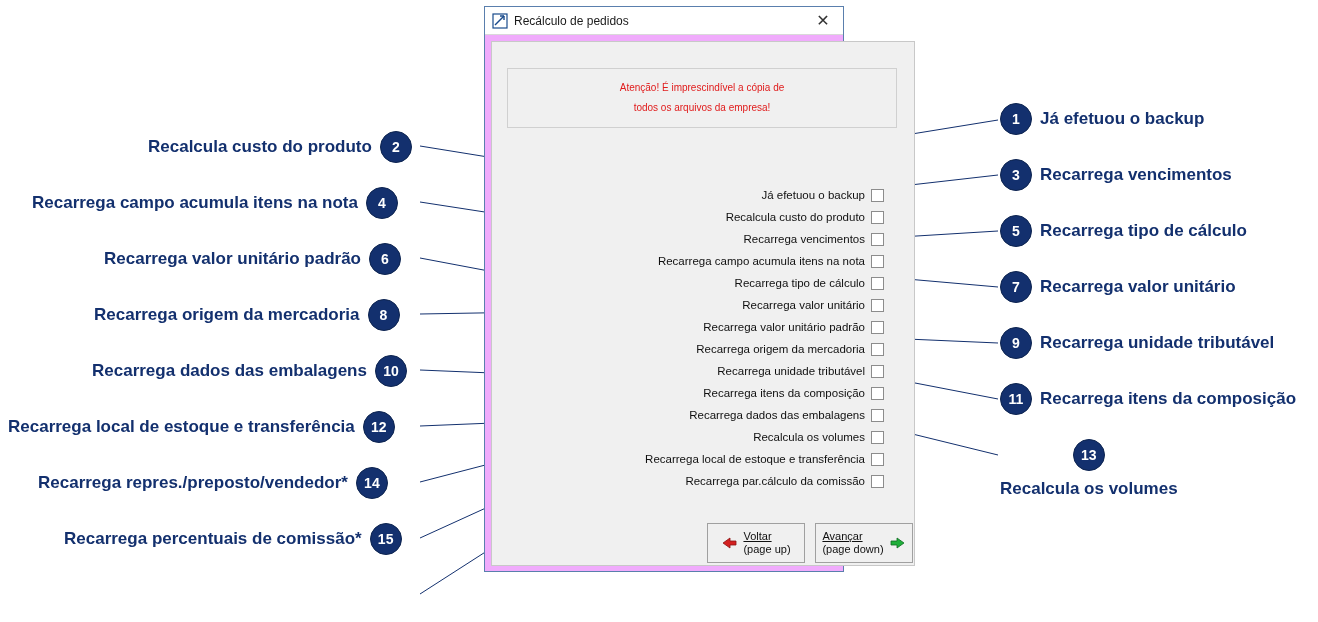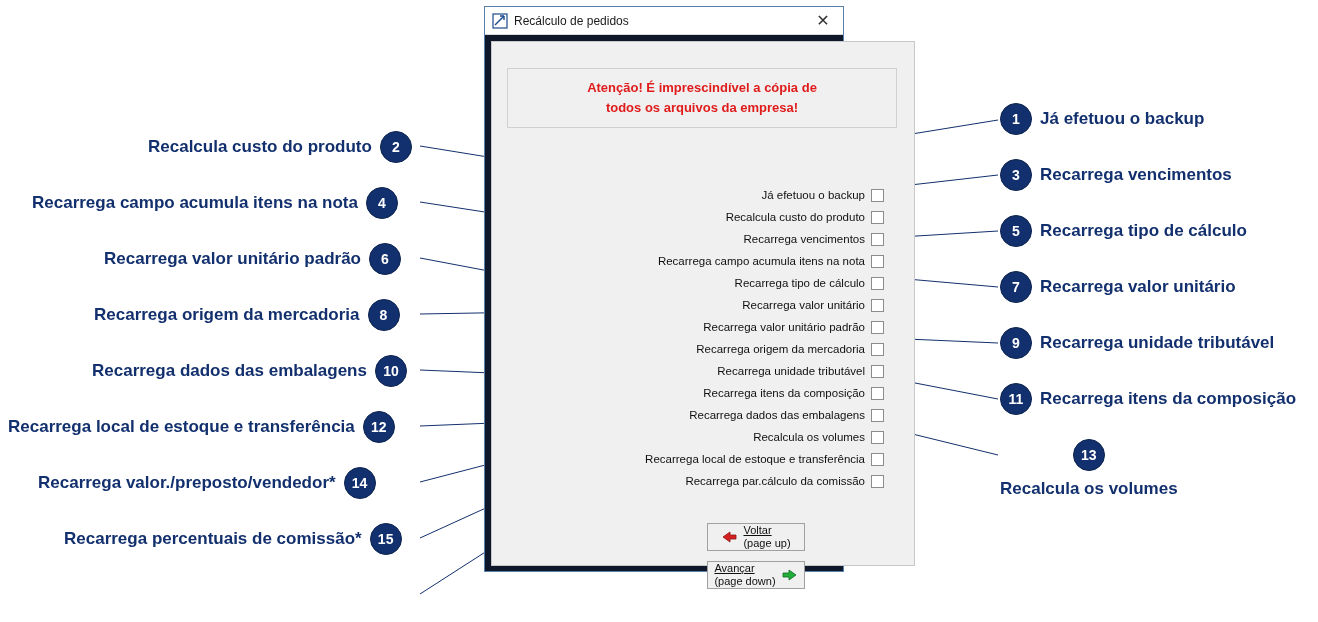--- a/index.html
+++ b/index.html
@@ -21,21 +21,21 @@
     height: 622px;
   }
 
   
   .window {
     position: absolute;
     left: 484px;
     top: 6px;
     width: 360px;
     height: 566px;
-    background: #0f172a;
+    background: #f0abfc;
     border: 1px solid #5a7fad;
     box-sizing: border-box;
   }
   .titlebar {
     height: 28px;
     background: #ffffff;
     border-bottom: 1px solid #d9d9d9;
     display: flex;
     align-items: center;
     padding-left: 7px;
@@ -85,22 +85,22 @@
     background: #f0f0f0;
     border: 1px solid #d0d0d0;
     box-sizing: border-box;
     display: flex;
     flex-direction: column;
     align-items: center;
     justify-content: center;
   }
   .warning-box div {
     color: #e01b1b;
-    font-size: 13px;
-    font-weight: bold;
+    font-size: 10px;
+    font-weight: normal;
     line-height: 20px;
     text-align: right;
   }
 
   .check-list {
     position: absolute;
     left: 10px;
     top: 142px;
     width: 400px;
   }
@@ -128,21 +128,20 @@
   }
 
   .buttons {
     position: absolute;
     left: 215px;
     top: 481px;
     width: 206px;
     height: 40px;
     display: flex;
     gap: 10px;
-    flex-direction: column;
   }
   .btn {
     width: 98px;
     height: 40px;
     background: #f0f0f0;
     border: 1px solid #a0a0a0;
     box-sizing: border-box;
     display: flex;
     align-items: center;
     justify-content: center;
@@ -350,21 +349,21 @@
   </div>
   <div class="ann left-side" style="left:92px; top:355px;">
     <span class="ann-text">Recarrega dados das embalagens</span>
     <span class="badge">10</span>
   </div>
   <div class="ann left-side" style="left:8px; top:411px;">
     <span class="ann-text">Recarrega local de estoque e transferência</span>
     <span class="badge">12</span>
   </div>
   <div class="ann left-side" style="left:38px; top:467px;">
-    <span class="ann-text">Recarrega valor./preposto/vendedor*</span>
+    <span class="ann-text">Recarrega repres./preposto/vendedor*</span>
     <span class="badge">14</span>
   </div>
   <div class="ann left-side" style="left:64px; top:523px;">
     <span class="ann-text">Recarrega percentuais de comissão*</span>
     <span class="badge">15</span>
   </div>
 
   <div class="ann right-side" style="left:1000px; top:103px;">
     <span class="badge">1</span>
     <span class="ann-text">Já efetuou o backup</span>

